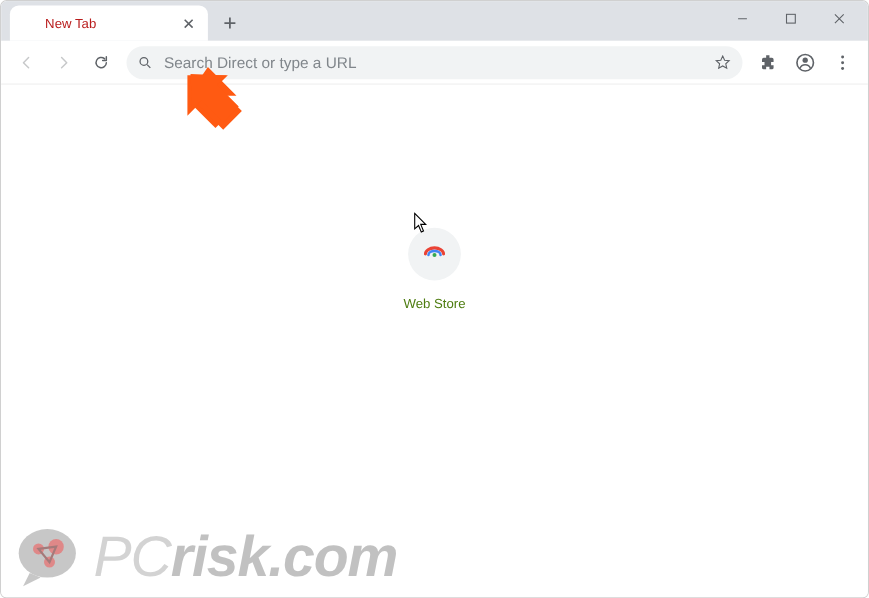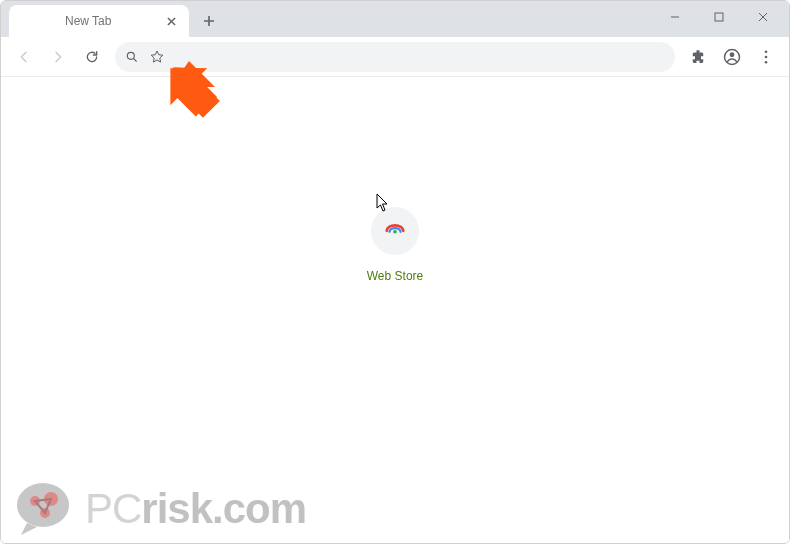--- a/index.html
+++ b/index.html
@@ -24,23 +24,22 @@
   }
   .tab {
     height: 32px;
     min-width: 180px;
     background: #ffffff;
     border-radius: 8px 8px 0 0;
     display: flex;
     align-items: center;
     padding: 4px 10px;
     font-size: 12px;
-    color: #737373;
+    color: #b91c1c;
     margin-bottom: 0;
-    gap: 24px;
   }
   .tab .favicon {
     width: 14px; height: 14px;
     margin-right: 8px;
     display: inline-block;
   }
   .tab .label { flex: 1; }
   .tab .close {
     width: 16px; height: 16px;
     display: flex; align-items:center; justify-content:center;
@@ -169,21 +168,22 @@
     gap: 8px;
     opacity: .55;
     pointer-events:none;
     z-index: 60;
   }
   .watermark .bubble {
     width: 62px; height: 56px;
     position:relative;
   }
   .watermark .txt {
-    font-size: 42px;
+    font-size: 52px;
+    font-style: italic;
     font-weight: 700;
     color:#8f8f8f;
     letter-spacing: -1px;
     font-family: Arial, sans-serif;
   }
   .watermark .txt .thin {
     font-weight: 400;
     color:#b0b0b0;
   }
 </style>
@@ -240,20 +240,21 @@
         <path d="M19 12 A7 7 0 1 1 16.5 6.5 M19 4 V9 H14"></path>
       </svg>
   </div>
   <div class="omnibox">
     <span class="search-ico">
       <svg viewBox="0 0 24 24">
           <circle cx="10" cy="10" r="6"></circle>
           <path d="M15 15 L20 20"></path>
         </svg>
     </span>
+    <input type="text" placeholder="Search Direct or type a URL" style="">
     <span class="star">
       <svg viewBox="0 0 24 24">
           <path d="M12 3 L14.6 8.6 L20.8 9.3 L16.2 13.5 L17.5 19.6 L12 16.5 L6.5 19.6 L7.8 13.5 L3.2 9.3 L9.4 8.6 Z"></path>
         </svg>
     </span>
   </div>
   <div class="tool-icon">
     <svg viewBox="0 0 24 24">
         <path d="M10 3h4v3h3a2 2 0 0 1 2 2v3h-3v4h3v3a2 2 0 0 1-2 2h-3v-3h-4v3H7a2 2 0 0 1-2-2v-3h3v-4H5V8a2 2 0 0 1 2-2h3V3z"></path>
       </svg>

